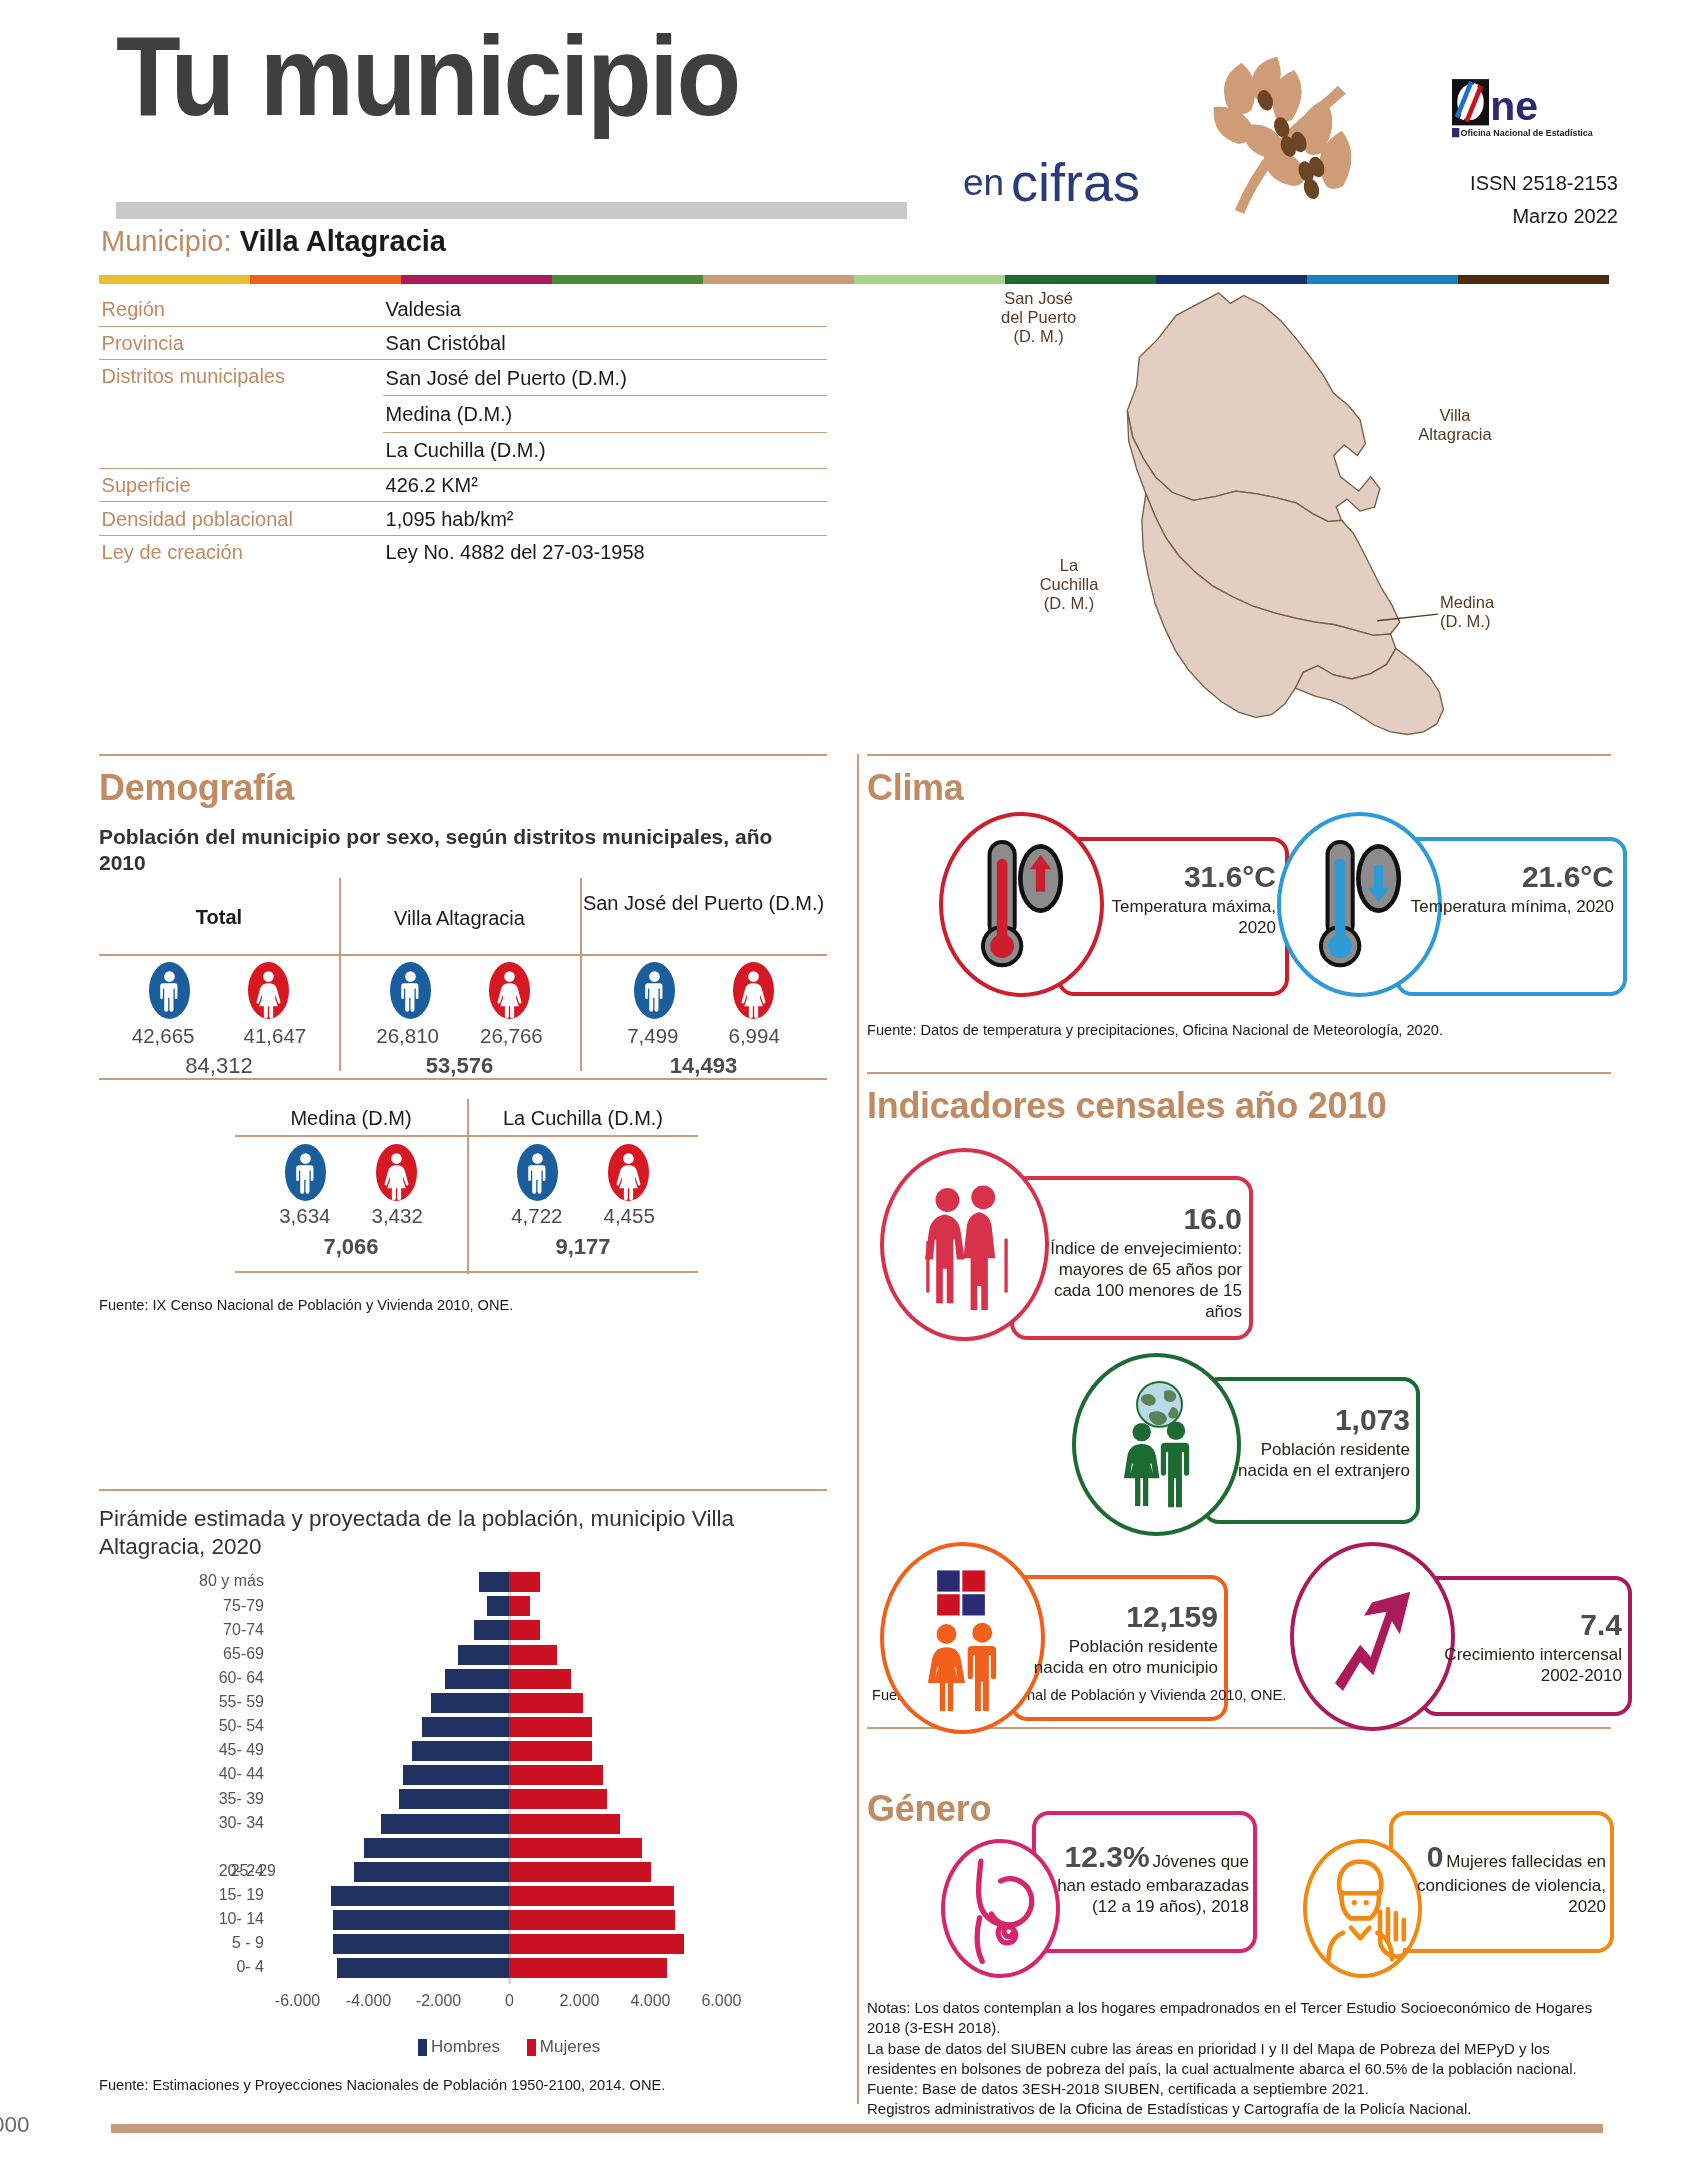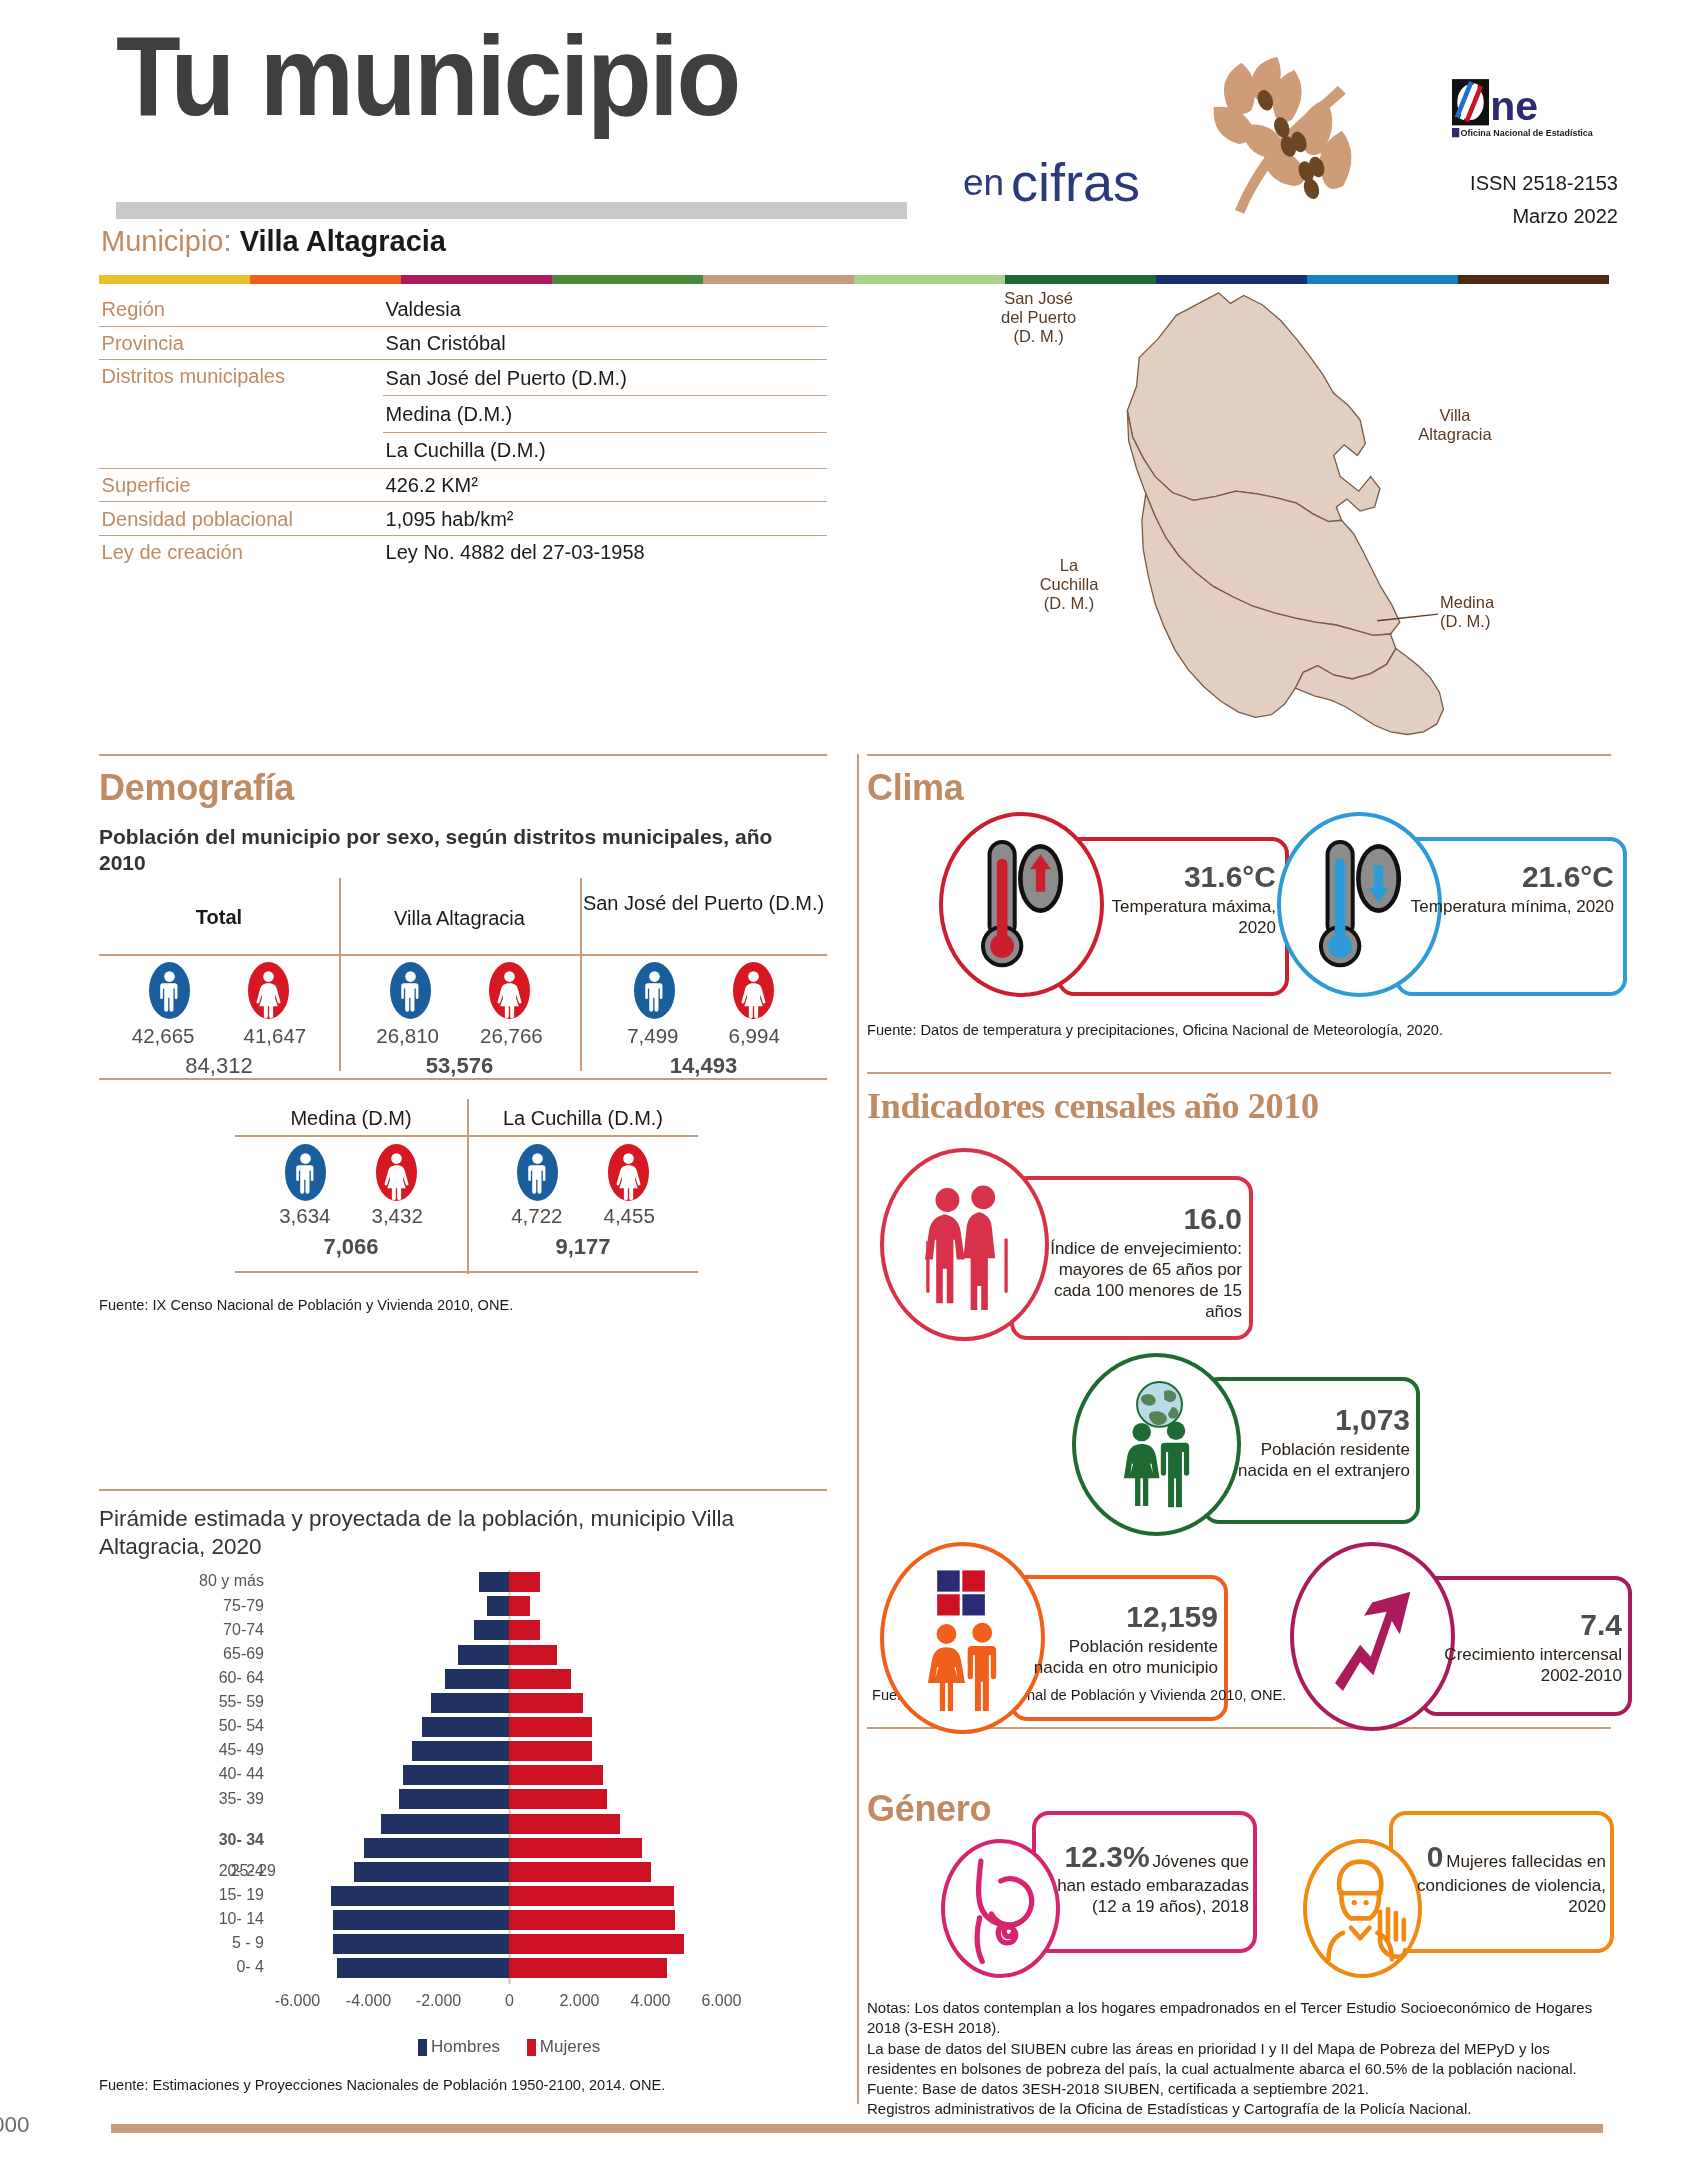--- a/index.html
+++ b/index.html
@@ -368,21 +368,21 @@
       <div class="pyr-bar" style="left: 410px; top: 152px; width: 83px; height: 20px; background: rgb(204, 17, 34);"></div>
       <div class="pyr-rowlbl" style="left: 0px; top: 176px; width: 165px;">45- 49</div>
       <div class="pyr-bar" style="left: 313px; top: 176px; width: 97px; height: 20px; background: rgb(31, 50, 97);"></div>
       <div class="pyr-bar" style="left: 410px; top: 176px; width: 83px; height: 20px; background: rgb(204, 17, 34);"></div>
       <div class="pyr-rowlbl" style="left: 0px; top: 200px; width: 165px;">40- 44</div>
       <div class="pyr-bar" style="left: 304px; top: 200px; width: 106px; height: 20px; background: rgb(31, 50, 97);"></div>
       <div class="pyr-bar" style="left: 410px; top: 200px; width: 94px; height: 20px; background: rgb(204, 17, 34);"></div>
       <div class="pyr-rowlbl" style="left: 0px; top: 225px; width: 165px;">35- 39</div>
       <div class="pyr-bar" style="left: 300px; top: 224px; width: 110px; height: 20px; background: rgb(31, 50, 97);"></div>
       <div class="pyr-bar" style="left: 410px; top: 224px; width: 98px; height: 20px; background: rgb(204, 17, 34);"></div>
-      <div class="pyr-rowlbl" style="left: 0px; top: 266px; width: 165px; font-weight: bold;">30- 34</div>
+      <div class="pyr-rowlbl" style="left: 0px; top: 249px; width: 165px;">30- 34</div>
       <div class="pyr-bar" style="left: 282px; top: 249px; width: 128px; height: 20px; background: rgb(31, 50, 97);"></div>
       <div class="pyr-bar" style="left: 410px; top: 249px; width: 111px; height: 20px; background: rgb(204, 17, 34);"></div>
       <div class="pyr-rowlbl" style="left: 12px; top: 273px; width: 165px; margin-top: 24px;">25- 29</div>
       <div class="pyr-bar" style="left: 265px; top: 273px; width: 145px; height: 20px; background: rgb(31, 50, 97);"></div>
       <div class="pyr-bar" style="left: 410px; top: 273px; width: 133px; height: 20px; background: rgb(204, 17, 34);"></div>
       <div class="pyr-rowlbl" style="left: 0px; top: 297px; width: 165px;">20- 24</div>
       <div class="pyr-bar" style="left: 255px; top: 297px; width: 156px; height: 20px; background: rgb(31, 50, 97);"></div>
       <div class="pyr-bar" style="left: 410px; top: 297px; width: 142px; height: 20px; background: rgb(204, 17, 34);"></div>
       <div class="pyr-rowlbl" style="left: 0px; top: 321px; width: 165px;">15- 19</div>
       <div class="pyr-bar" style="left: 232px; top: 321px; width: 179px; height: 20px; background: rgb(31, 50, 97);"></div>
@@ -455,21 +455,21 @@
       <path d="M108 106 l-16 -22 h9 v-34 h14 v34 h9z" fill="#2e9bd6"></path>
     </svg>
     <div class="co-text" style="left:132px; top:46px; width:205px;">
       <div class="co-val">21.6°C</div>
       <div class="co-lbl">Temperatura mínima, 2020</div>
     </div>
   </div>
 
   <div class="fuente" style="left:867px; top:1022px;">Fuente: Datos de temperatura y precipitaciones, Oficina Nacional de Meteorología, 2020.</div>
 
-  <div class="sect-title" style="left:867px; top:1085px;font-family:Liberation Serif, serif;">Indicadores censales año 2010</div>
+  <div class="sect-title" style="left:867px; top:1085px;">Indicadores censales año 2010</div>
 
   <div class="callout" style="left:880px; top:1148px; width:370px; height:198px;">
     <div class="co-box" style="left:130px; top:28px; width:243px; height:164px; border-color:#d8324a;"></div>
     <div class="co-oval" style="left:0; top:0; width:169px; height:193px; border-color:#d8324a;"></div>
     <svg style="position:absolute; left:33px; top:36px; width:106px; height:126px; z-index:5;" viewBox="0 0 160 190">
       <g fill="#d8324a">
         <circle cx="52" cy="24" r="18"></circle>
         <path d="M52 46 c-18 0 -26 12 -28 26 l-6 42 h12 l3 -30 h2 v96 h10 v-52 h6 v52 h10 v-96 h2 l3 30 h12 l-6 -42 c-2 -14 -10 -26 -28 -26z"></path>
         <circle cx="106" cy="20" r="18"></circle>
         <path d="M106 42 c-16 0 -24 10 -25 24 l-5 46 h11 v94 h10 v-52 h6 v52 h10 v-94 h11 l-5 -46 c-1 -14 -9 -24 -25 -24z"></path>

